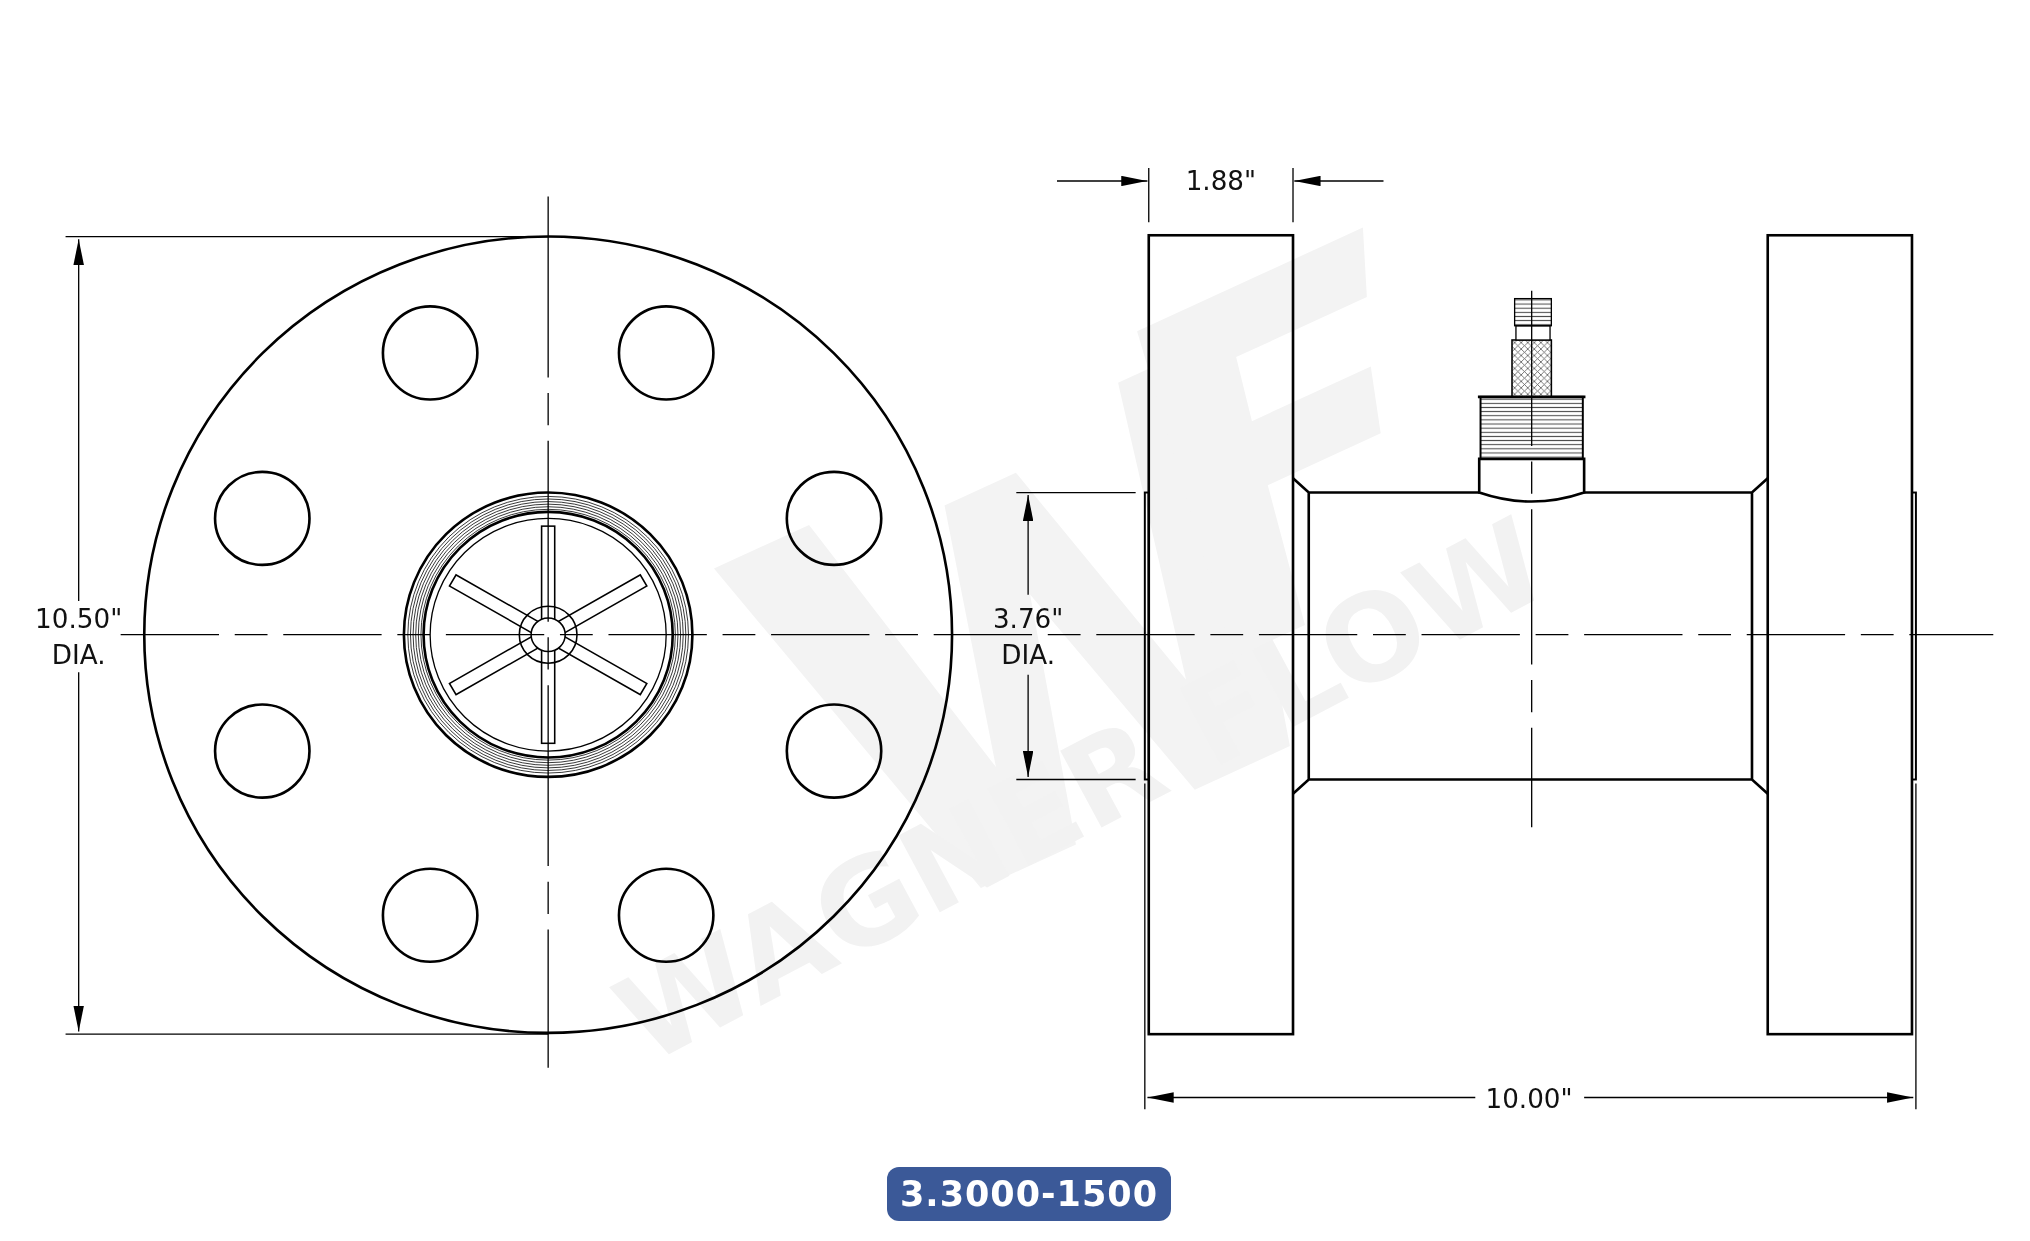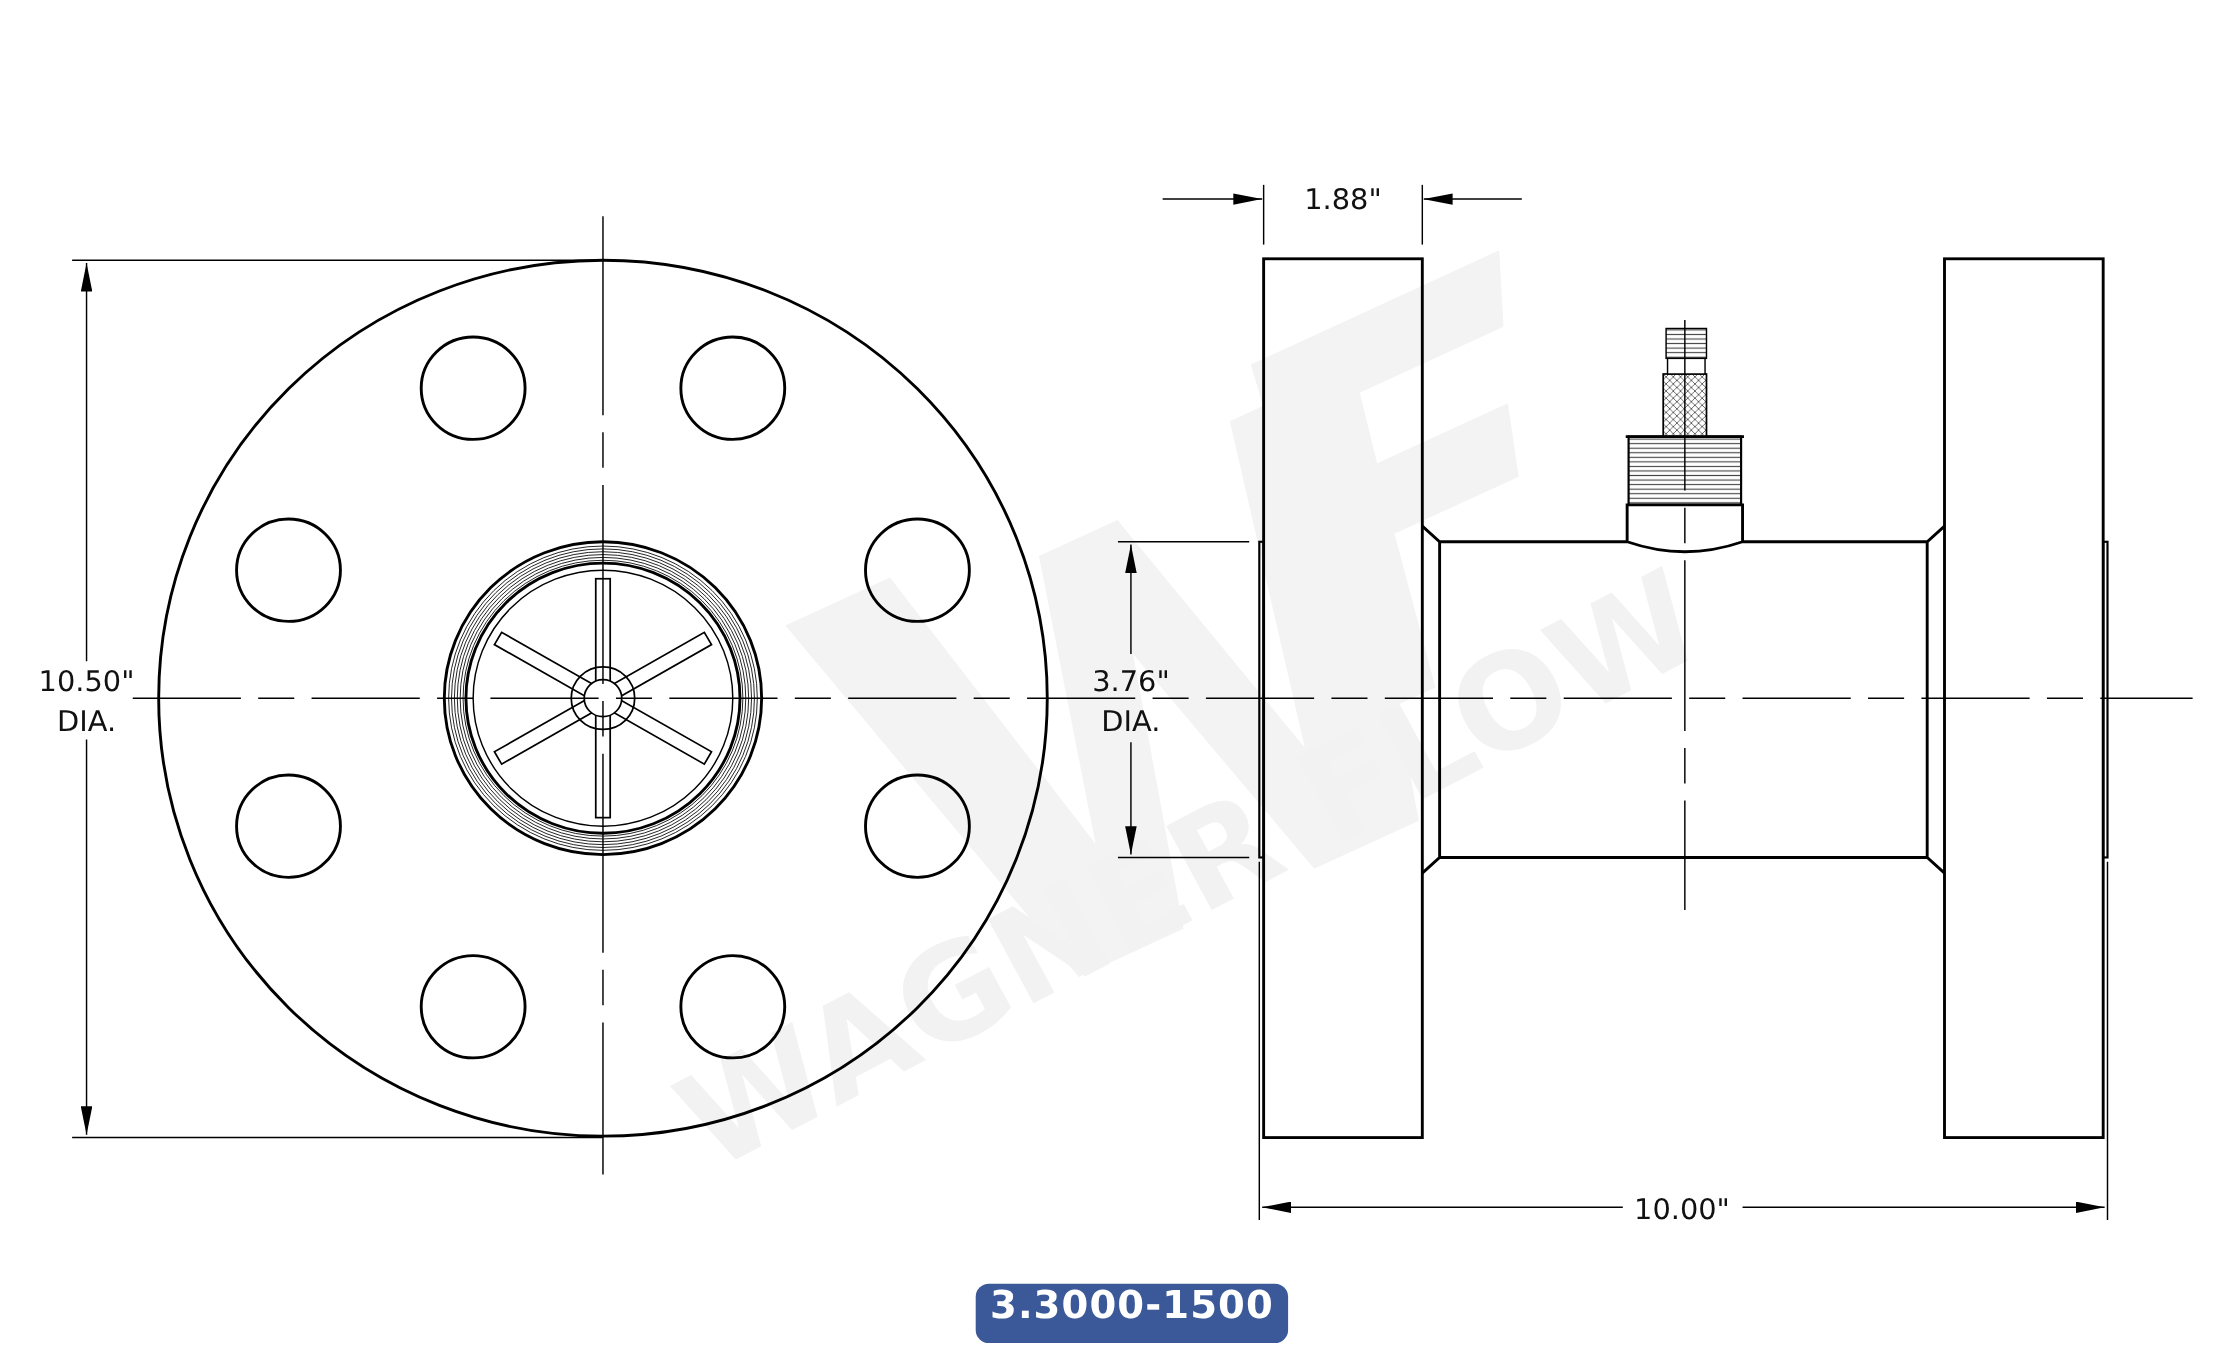--- a/index.html
+++ b/index.html
@@ -7,21 +7,21 @@
   #drawing { position:absolute; left:0; top:0; width:2030px; height:1241px; }
   .ln { stroke:#000; fill:none; }
   .thick { stroke-width:2; }
   .thin { stroke-width:1; }
   .dimtext { font-family:"DejaVu Sans", sans-serif; font-size:20px; fill:#111; text-anchor:middle; }
   .wm { font-family:"DejaVu Sans", sans-serif; font-weight:bold; fill:#f2f2f2; }
   #badge {
     position:absolute; left:887px; top:1167px; width:284px; height:54px;
     background:#3b5998; border-radius:12px; color:#fff;
     font-family:"DejaVu Sans", sans-serif; font-weight:bold; font-size:35px;
-    display:flex; align-items:flex-start; justify-content:center; letter-spacing:1px;
+    display:flex; align-items:center; justify-content:center; letter-spacing:1px;
   }
 </style>
 </head>
 <body>
 
 <svg id="drawing" viewBox="0 0 1548 960" preserveAspectRatio="none" xmlns="http://www.w3.org/2000/svg">
   <defs>
     <pattern id="knurl" width="5" height="5" patternUnits="userSpaceOnUse">
       <path d="M0 0 L5 5 M5 0 L0 5" stroke="#555" stroke-width="0.6"></path>
     </pattern>

